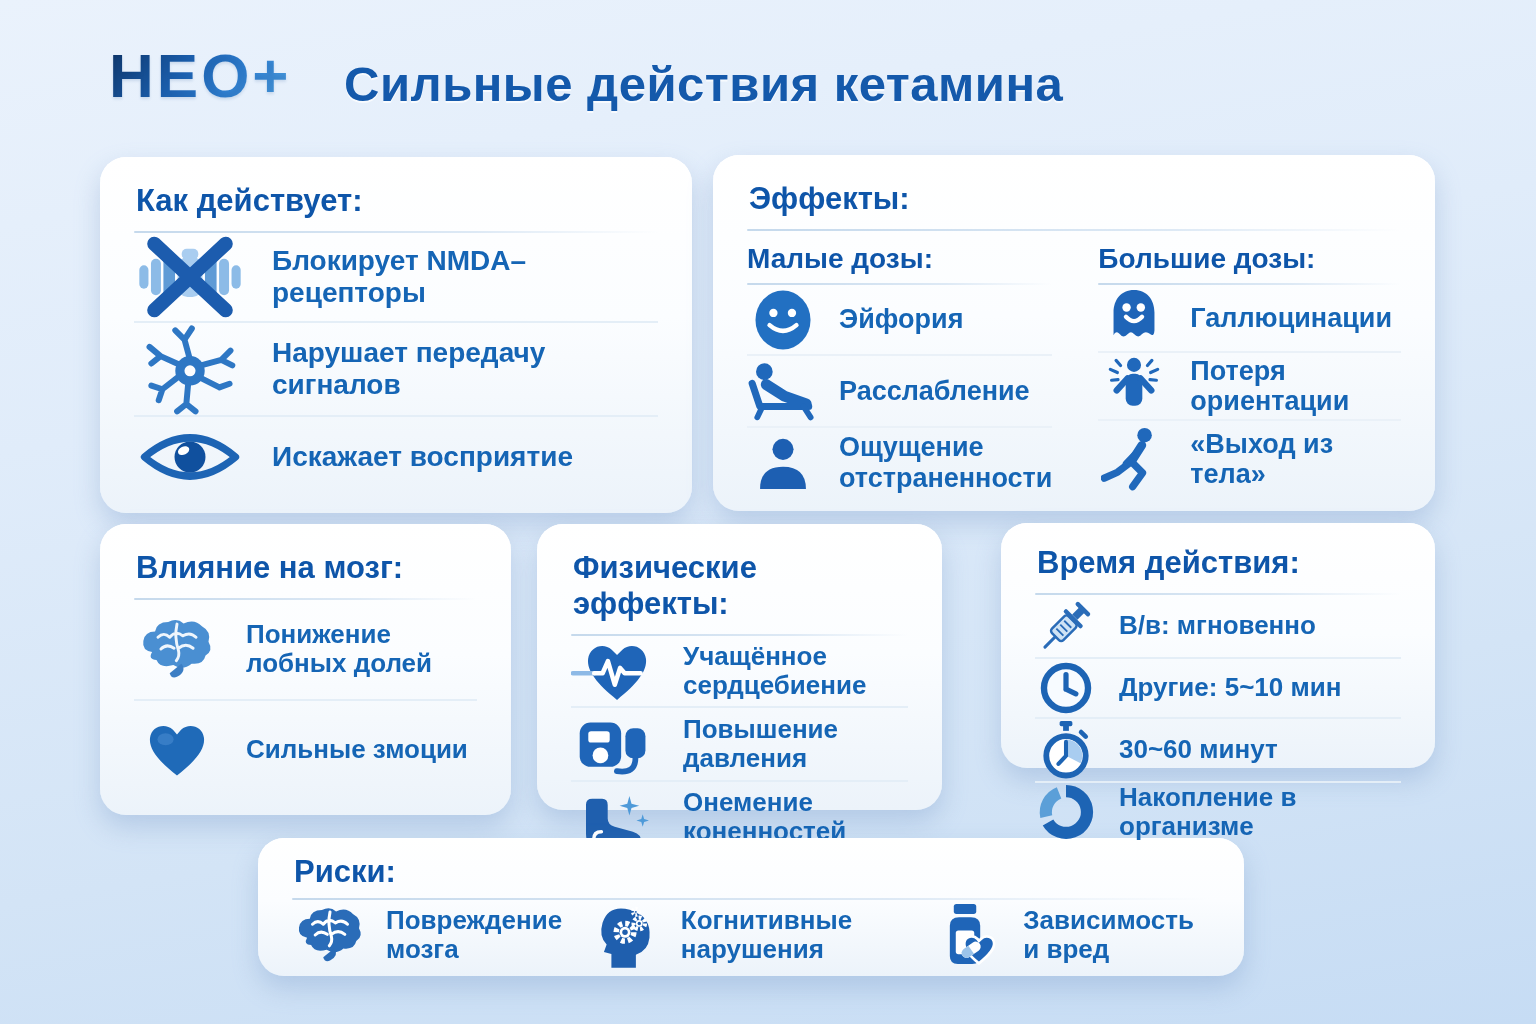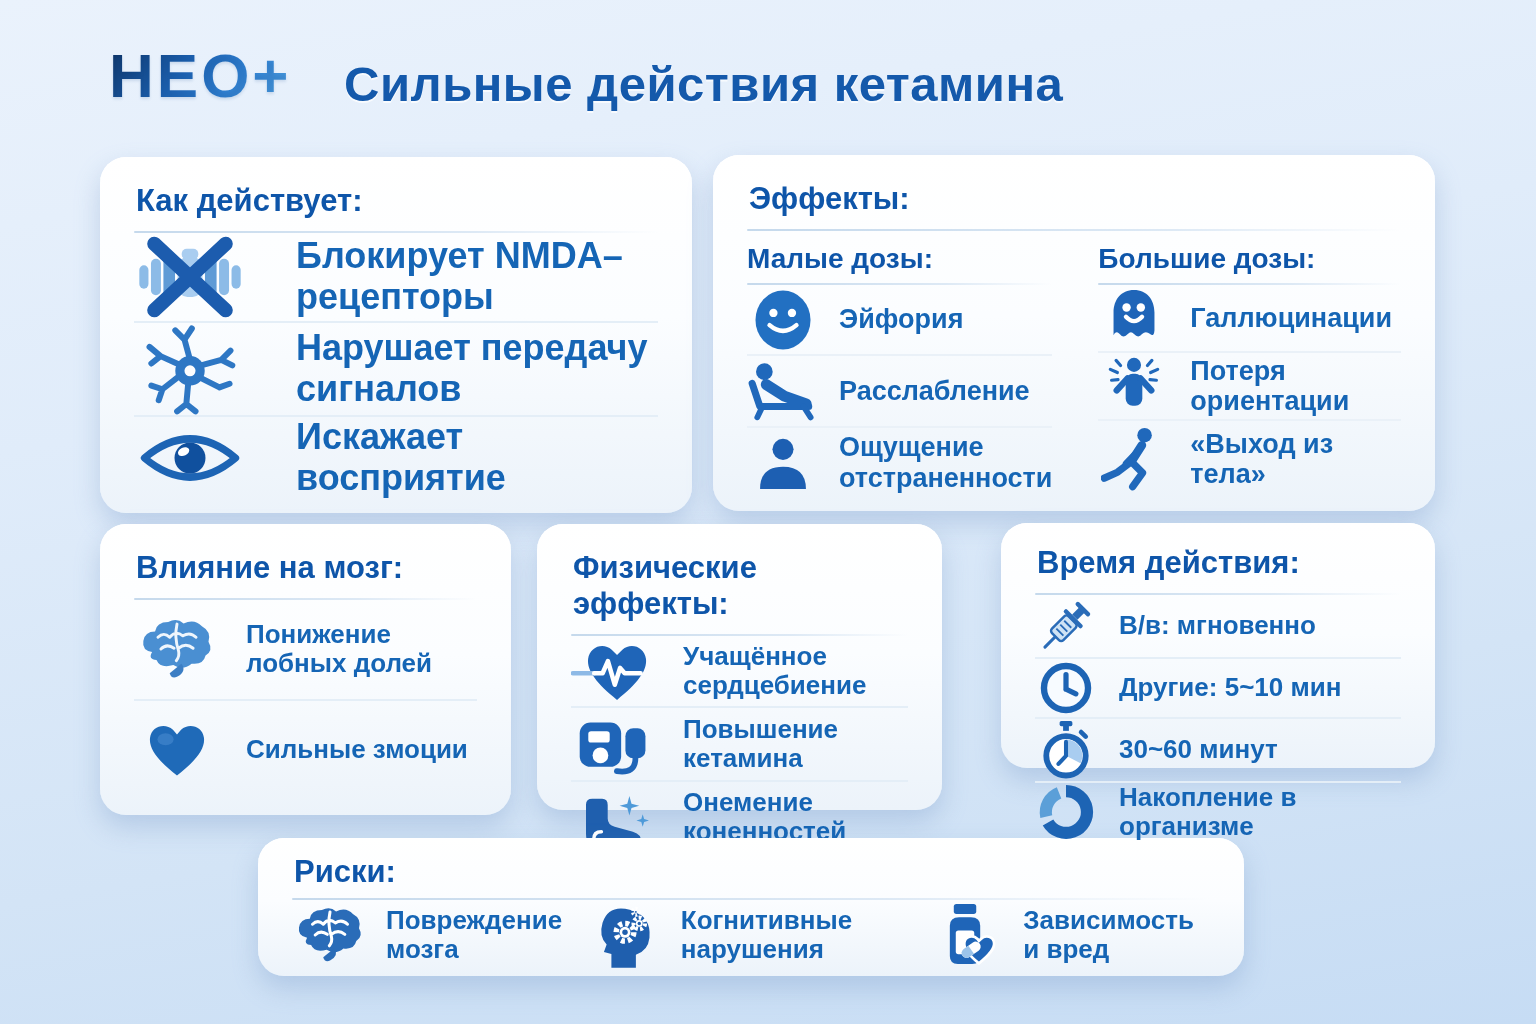--- a/index.html
+++ b/index.html
@@ -42,21 +42,21 @@
   .label { font-weight:bold; color:#1565b5; font-size:27px; line-height:1.13; }
 
   .card-how      { left:100px;  top:157px; width:592px;  height:356px; }
   .card-effects  { left:713px;  top:155px; width:722px;  height:356px; }
   .card-brain    { left:100px;  top:524px; width:411px;  height:291px; }
   .card-physical { left:537px;  top:524px; width:405px;  height:286px; }
   .card-timing   { left:1001px; top:523px; width:434px;  height:245px; z-index:3; }
   .card-risks    { left:258px;  top:838px; width:986px;  height:138px; z-index:2; }
 
   .card-how .icon { width:112px; }
-  .card-how .label { font-size:36px;margin-left:24px; }
+  .card-how .label { font-size:28px; }
 
   .effects-columns { flex:1; display:flex; gap:46px; }
   .effects-col { flex:1; display:flex; flex-direction:column; }
   .col-subtitle { font-size:28px; font-weight:bold; color:#0e55a9; padding:12px 0 8px; }
   .effects-col .row { gap:20px; }
   .effects-col .icon { width:72px; }
   .effects-col .row + .row { border-top:2px solid #eaf1f8; }
 
   .card-brain .icon, .card-physical .icon { width:86px; }
   .card-brain .label, .card-physical .label { font-size:26px; }
@@ -256,21 +256,21 @@
       <div class="row">
         <span class="icon">
           <svg width="80" height="72" viewBox="0 0 112 100">
             <rect x="8" y="20" width="58" height="62" rx="15" fill="#1f65b8"></rect>
             <rect x="20" y="32" width="30" height="16" rx="4" fill="#ffffff"></rect>
             <circle cx="37" cy="66" r="11" fill="#ffffff"></circle>
             <rect x="72" y="28" width="28" height="42" rx="11" fill="#1f65b8"></rect>
             <path d="M86 70 Q86 92 60 88" stroke="#1f65b8" stroke-width="8" fill="none" stroke-linecap="round"></path>
           </svg>
         </span>
-        <span class="label">Повышение кетамина</span>
+        <span class="label">Повышение давления</span>
       </div>
       <div class="row">
         <span class="icon">
           <svg width="80" height="70" viewBox="0 0 112 100">
             <path d="M16 32 Q16 24 25 24 L39 24 Q47 24 47 33 L47 52 Q47 61 57 64 L83 71 Q96 75 94 85 Q92 93 77 93 L32 93 Q16 93 16 74 Z" fill="#1f5fae"></path>
             <path d="M27 82 Q27 71 38 71" stroke="#ffffff" stroke-width="5" fill="none" stroke-linecap="round"></path>
             <path d="M78 20 L81 31 L92 34 L81 37 L78 48 L75 37 L64 34 L75 31 Z" fill="#4e9ad9"></path>
             <path d="M97 46 L99 53 L106 55 L99 57 L97 64 L95 57 L88 55 L95 53 Z" fill="#4e9ad9"></path>
           </svg>
         </span>

